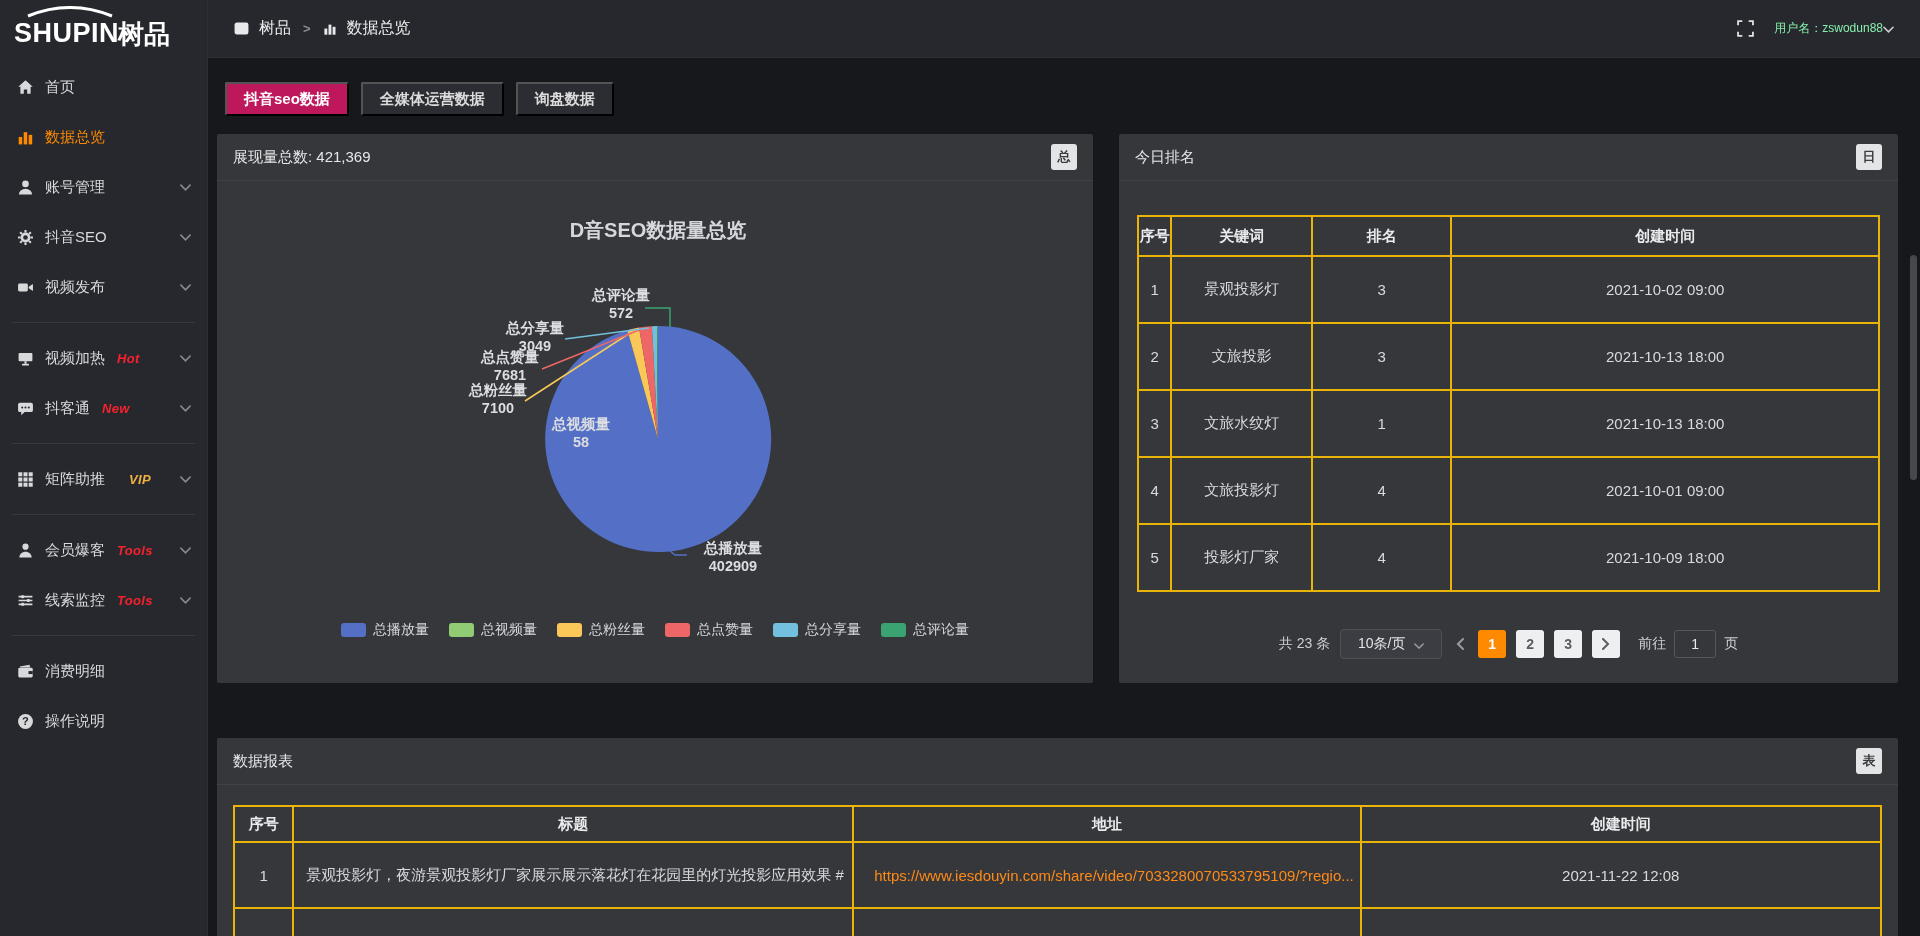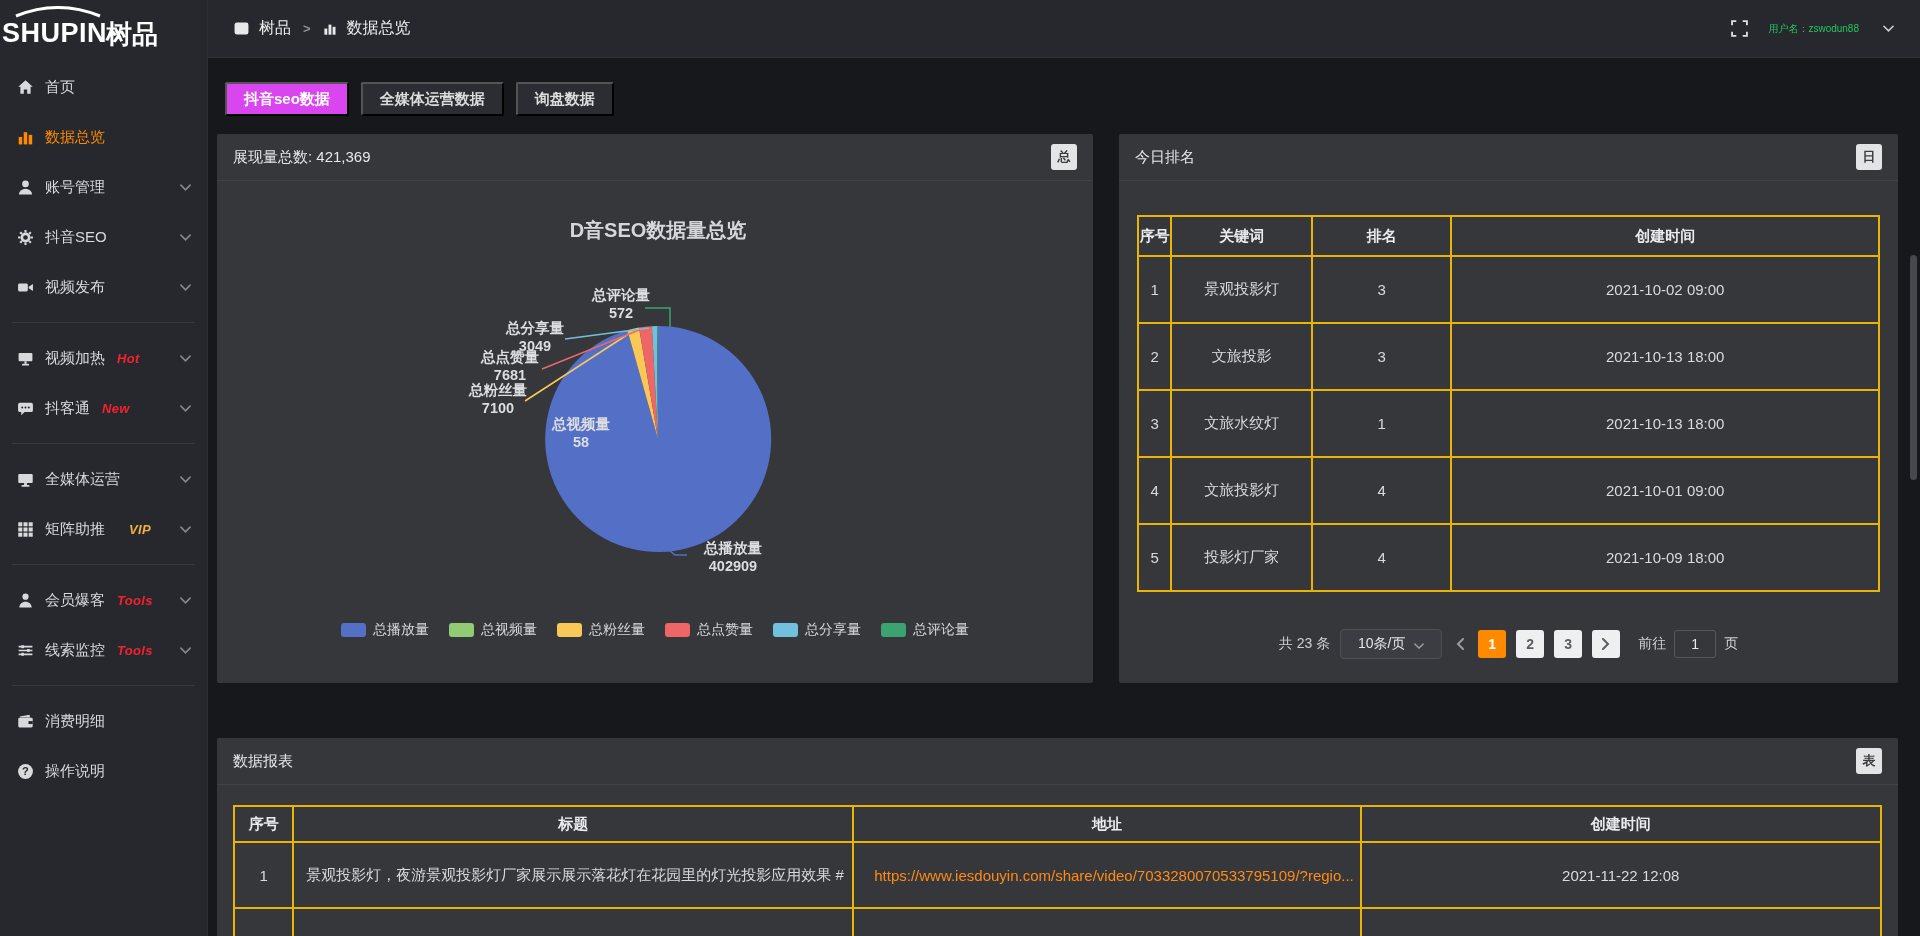--- a/index.html
+++ b/index.html
@@ -1,44 +1,44 @@
 <!DOCTYPE html>
 <html><head>
 <meta charset="utf-8">
 <style>
   *{box-sizing:border-box;margin:0;padding:0}
   html,body{width:1920px;height:936px;overflow:hidden}
   body{background:#17181c;font-family:"Liberation Sans","DejaVu Sans",sans-serif;color:#e2e3e5;position:relative}
   .app{display:flex;height:100%}
   
   .sidebar{width:208px;background:#26282d;flex-shrink:0;border-right:1px solid #2c2e33;display:flex;flex-direction:column}
-  .logo{height:58px;display:flex;align-items:center;padding-left:0}
+  .logo{height:58px;display:flex;align-items:center;padding-left:12px}
   .side-nav{padding-top:4px}
   .side-item{height:50px;display:flex;align-items:center;padding:0 16px;color:#d8d9db;font-size:15px;cursor:pointer}
   .side-item.active{color:#ff8a00}
   .side-icon{width:18px;height:18px;margin-right:11px;display:flex;align-items:center;justify-content:center}
   .side-icon svg{fill:currentColor}
   .side-badge{font-style:italic;font-weight:bold;font-size:13px;margin-left:12px;letter-spacing:.3px}
   .side-chev{margin-left:auto;display:flex;align-items:center}
   .side-divider{height:1px;background:#37393f;margin:10px 12px}
   
   .main{flex:1;display:flex;flex-direction:column;min-width:0}
   .topbar{height:58px;background:#26282d;border-bottom:1px solid #2e3035;display:flex;align-items:center;padding:0 26px;flex-shrink:0}
   .crumb{display:flex;align-items:center;gap:10px;font-size:16px;color:#eceded}
   .crumb .sep{color:#8d8f94;font-size:13px;font-weight:bold;margin:0 2px}
   .crumb-ic{display:flex;align-items:center}
   .crumb-ic svg{fill:#e8e9eb}
   .top-right{margin-left:auto;display:flex;align-items:center;gap:20px}
   .fs-btn{display:flex;align-items:center;cursor:pointer;background:none;border:none}
-  .user-box{display:flex;align-items:center;gap:24px;font-size:10px;color:#22c55e;cursor:pointer}
+  .user-box{display:flex;align-items:center;gap:0;font-size:12px;color:#86efac;cursor:pointer}
   
   .content{flex:1;padding:16px 22px 0 9px;position:relative}
   .tabs{display:flex;gap:12px;margin:8px 0 18px 8px}
   .tab{height:34px;padding:0 17px;display:flex;align-items:center;font-size:15px;font-weight:bold;background:#2b2d32;color:#dcdcdc;cursor:pointer;border-radius:2px}
-  .tab.active{background:#d946ef;color:#fff}
+  .tab.active{background:#be185d;color:#fff}
   .row{display:flex;gap:26px}
   .panel{background:#35373b;border-radius:2px}
   .panel-header{height:47px;display:flex;align-items:center;justify-content:space-between;padding:0 16px;border-bottom:1px solid #404249;font-size:15px;color:#e6e7e9}
   .badge-btn{width:26px;height:26px;border-radius:3px;background:#e3e4e6;color:#3a3c41;font-size:13px;display:flex;align-items:center;justify-content:center;cursor:pointer;border:none;font-weight:bold}
   .seo-panel{width:922px;height:549px;display:flex;flex-direction:column}
   .rank-panel{width:820px;height:549px}
   
   .pie-title{fill:#d6d7da;font-size:20px;font-weight:700}
   .pie-label{fill:#dcdde0;font-size:14.5px;font-weight:600}
   .legend{display:flex;justify-content:center;align-items:center;gap:20px;margin-top:4px}
@@ -178,35 +178,20 @@
           </span>
           <span>抖客通</span>
           <span class="side-badge" style="color: rgb(245, 34, 45);">New</span>
           <span class="side-chev">
             <svg viewBox="0 0 12 7" width="11" height="7" fill="none" stroke="#85878b" stroke-width="1.8" stroke-linecap="round">
               <path d="M1 1l5 5 5-5"></path>
             </svg>
           </span>
         </div>
         <div class="side-divider"></div>
-        <div class="side-item">
-          <span class="side-icon">
-            <svg viewBox="0 0 16 16" width="17" height="17" aria-hidden="true">
-              <rect x="1.2" y="2.8" width="13.6" height="8.6" rx="1"></rect>
-              <rect x="6.6" y="11.4" width="2.8" height="1.8"></rect>
-              <rect x="4.2" y="13.2" width="7.6" height="1.6" rx=".8"></rect>
-            </svg>
-          </span>
-          <span>全媒体运营</span>
-          <span class="side-chev">
-            <svg viewBox="0 0 12 7" width="11" height="7" fill="none" stroke="#85878b" stroke-width="1.8" stroke-linecap="round">
-              <path d="M1 1l5 5 5-5"></path>
-            </svg>
-          </span>
-        </div>
         <div class="side-item">
           <span class="side-icon">
             <svg viewBox="0 0 16 16" width="17" height="17" aria-hidden="true">
               <rect x="1.2" y="1.2" width="3.8" height="3.8"></rect>
               <rect x="6.1" y="1.2" width="3.8" height="3.8"></rect>
               <rect x="11" y="1.2" width="3.8" height="3.8"></rect>
               <rect x="1.2" y="6.1" width="3.8" height="3.8"></rect>
               <rect x="6.1" y="6.1" width="3.8" height="3.8"></rect>
               <rect x="11" y="6.1" width="3.8" height="3.8"></rect>
               <rect x="1.2" y="11" width="3.8" height="3.8"></rect>

